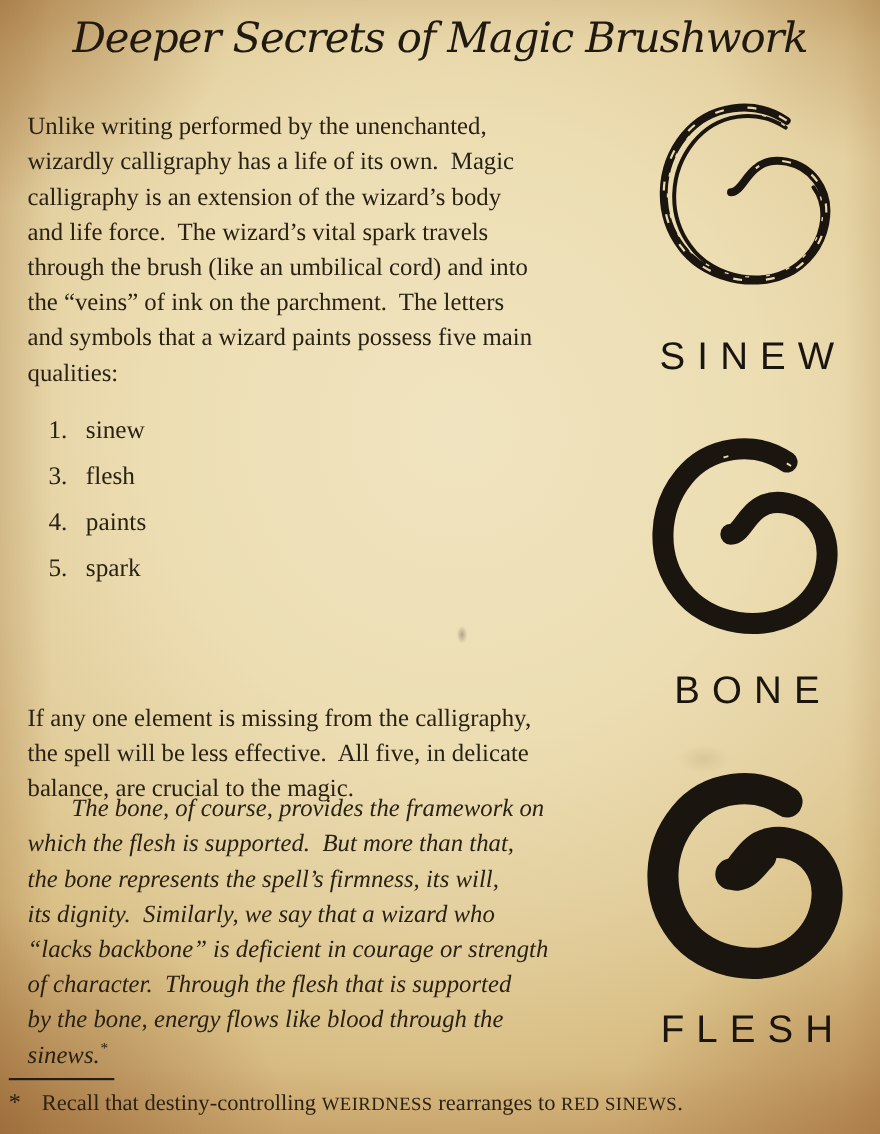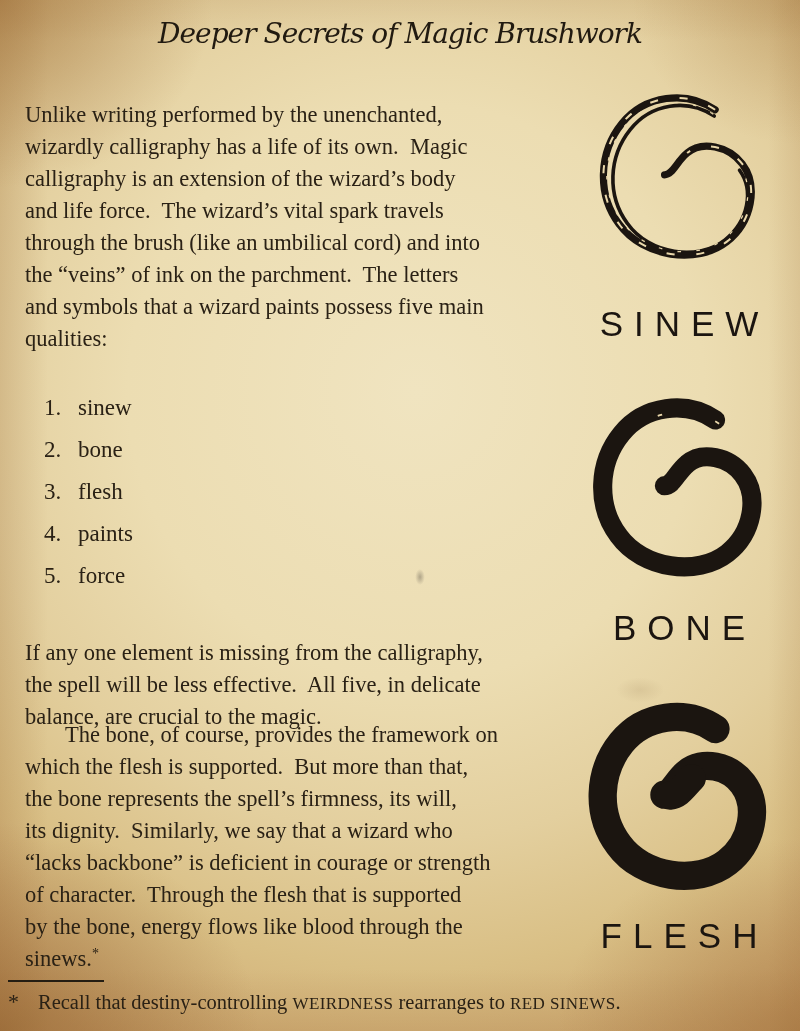--- a/index.html
+++ b/index.html
@@ -22,34 +22,34 @@
       radial-gradient(6px 10px at 420px 577px, rgba(60,55,50,.35), rgba(60,55,50,0) 80%),
       radial-gradient(30px 16px at 640px 690px, rgba(120,90,50,.12), rgba(120,90,50,0) 80%),
       linear-gradient(to right,  rgba(150,100,48,.22), rgba(150,100,48,0) 6%),
       linear-gradient(to left,   rgba(150,100,48,.14), rgba(150,100,48,0) 4%),
       linear-gradient(to top,    rgba(150,100,48,.18), rgba(150,100,48,0) 6%),
       linear-gradient(to bottom, rgba(150,100,48,.12), rgba(150,100,48,0) 4%);
   }
   .title{
     position:absolute;top:8px;left:0;width:100%;margin:0;
     text-align:center;font-family:"DejaVu Serif","Liberation Serif",serif;
-    font-style:italic;font-weight:500;font-size:28px;line-height:52px;
+    font-style:italic;font-weight:500;font-size:38px;line-height:52px;
     color:#211a10;letter-spacing:-1px;
   }
   .text-col{position:absolute;left:8px;top:0;width:600px;}
   .body-p{
     position:absolute;left:0;margin:17px;width:600px;
     font-size:22.5px;line-height:32px;white-space:pre-wrap;
     color:#2a2115;
   }
   .p1{top:82px;}
   .p2{top:620px;}
-  .p3{top:702px;text-indent:40px;}
+  .p3{top:702px;text-indent:40px;font-style:italic;}
   .p3 sup{font-size:14px;line-height:0;}
-  .qualities{position:absolute;left:36px;top:387px;margin:0;padding:0;list-style:none;}
+  .qualities{position:absolute;left:36px;top:370px;margin:0;padding:0;list-style:none;}
   .qualities li{height:42px;font-size:23px;line-height:42px;}
   .qualities .num{display:inline-block;width:28px;color:#2a2115;}
   .qualities .lbl{display:inline-block;padding-left:6px;}
   
   .fig{position:absolute;left:570px;width:218px;margin:0;display:flex;flex-direction:column;align-items:center;}
   .fig svg{overflow:visible;display:block;}
   .fig-sinew{top:62px;}
   .fig-bone{top:380px;}
   .fig-flesh{top:690px;}
   .fig-bone figcaption{margin-top:12px;}
@@ -88,30 +88,27 @@
 through the brush (like an umbilical cord) and into
 the “veins” of ink on the parchment.  The letters
 and symbols that a wizard paints possess five main
 qualities:</p>
 
     <ol class="qualities">
       <li>
         <span class="num">1.</span><span class="lbl">sinew</span>
       </li>
       <li>
-        <span class="num">2.</span><span class="lbl">bone</span>
-      </li>
-      <li>
         <span class="num">3.</span><span class="lbl">flesh</span>
       </li>
       <li>
         <span class="num">4.</span><span class="lbl">paints</span>
       </li>
       <li>
-        <span class="num">5.</span><span class="lbl">force</span>
+        <span class="num">5.</span><span class="lbl">spark</span>
       </li>
     </ol>
 
     <p class="body-p p2">If any one element is missing from the calligraphy,
 the spell will be less effective.  All five, in delicate
 balance, are crucial to the magic.</p>
 
     <p class="body-p p3"><span>The bone, of course, provides the framework on
 which the flesh is supported.  But more than that,
 the bone represents the spell’s firmness, its will,

